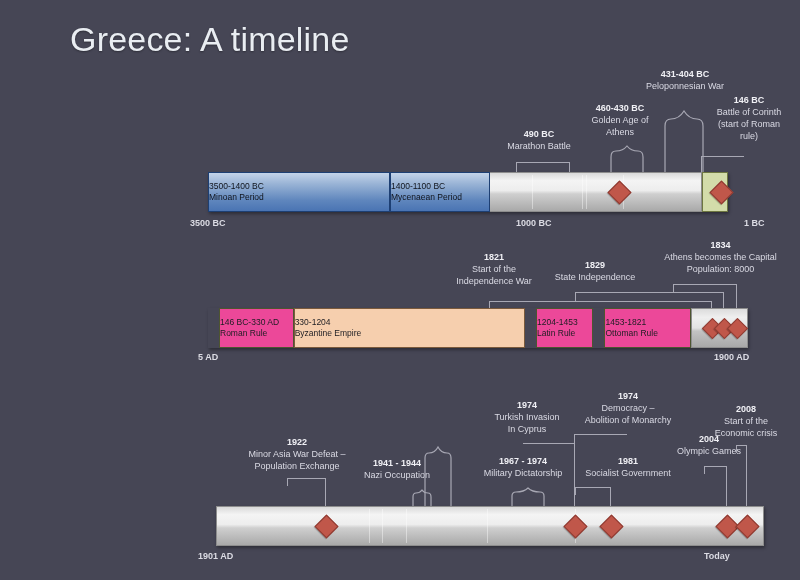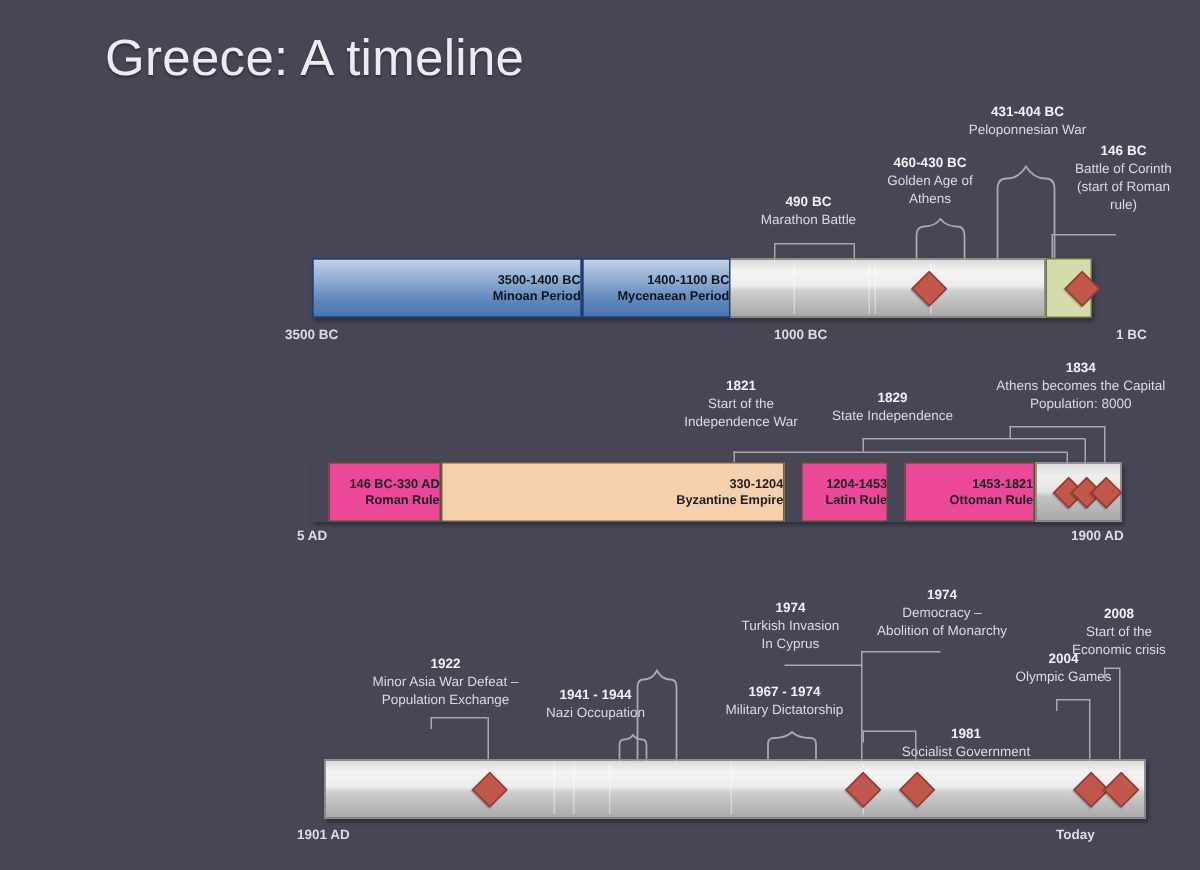--- a/index.html
+++ b/index.html
@@ -25,28 +25,27 @@
   
   .bar{
     position:absolute;height:40px;
     box-sizing:border-box;
     display:flex;
     box-shadow:1px 2px 3px rgba(0,0,0,.35);
   }
   .seg{
     box-sizing:border-box;
     display:flex;flex-direction:column;
-    align-items:flex-end;justify-content:center;
-    font-size:8.5px;font-weight:bold;line-height:1.28;
+    align-items:flex-start;justify-content:center;
+    font-size:8.5px;font-weight:normal;line-height:1.28;
     color:#1d1d22;
     border:1px solid #3a3a44;
     text-align:center;
     overflow:hidden;
     white-space:nowrap;
-    padding-left:29px;
   }
   .seg .ln{display:block;}
   .seg-blue{
     background:linear-gradient(to bottom,#c3d3e8 0%,#9ab4d6 28%,#5f86bd 72%,#4a74b3 100%);
     border:1px solid #1d3f73;
     color:#10141c;
   }
   .seg-green{
     background:#ec4899;
     border:1px solid #4d5530;
@@ -280,21 +279,21 @@
   <div class="lead v" style="left:574px;top:443px;height:67px;"></div>
 
   <div class="note" style="left:566px;top:391px;width:124px;">
     <span class="yr">1974</span>
     <span class="tx">Democracy –</span>
     <span class="tx">Abolition of Monarchy</span>
   </div>
   <div class="lead h" style="left:574px;top:434px;width:53px;"></div>
   <div class="lead v" style="left:574px;top:434px;height:10px;"></div>
 
-  <div class="note" style="left:584px;top:456px;width:120px;margin-top:28px;">
+  <div class="note" style="left:568px;top:456px;width:120px;">
     <span class="yr">1981</span>
     <span class="tx">Socialist Government</span>
   </div>
   <div class="lead h" style="left:575px;top:487px;width:35px;"></div>
   <div class="lead v" style="left:575px;top:487px;height:8px;"></div>
   <div class="lead v" style="left:610px;top:487px;height:23px;"></div>
 
   <div class="note" style="left:665px;top:434px;width:88px;">
     <span class="yr">2004</span>
     <span class="tx">Olympic Games</span>

